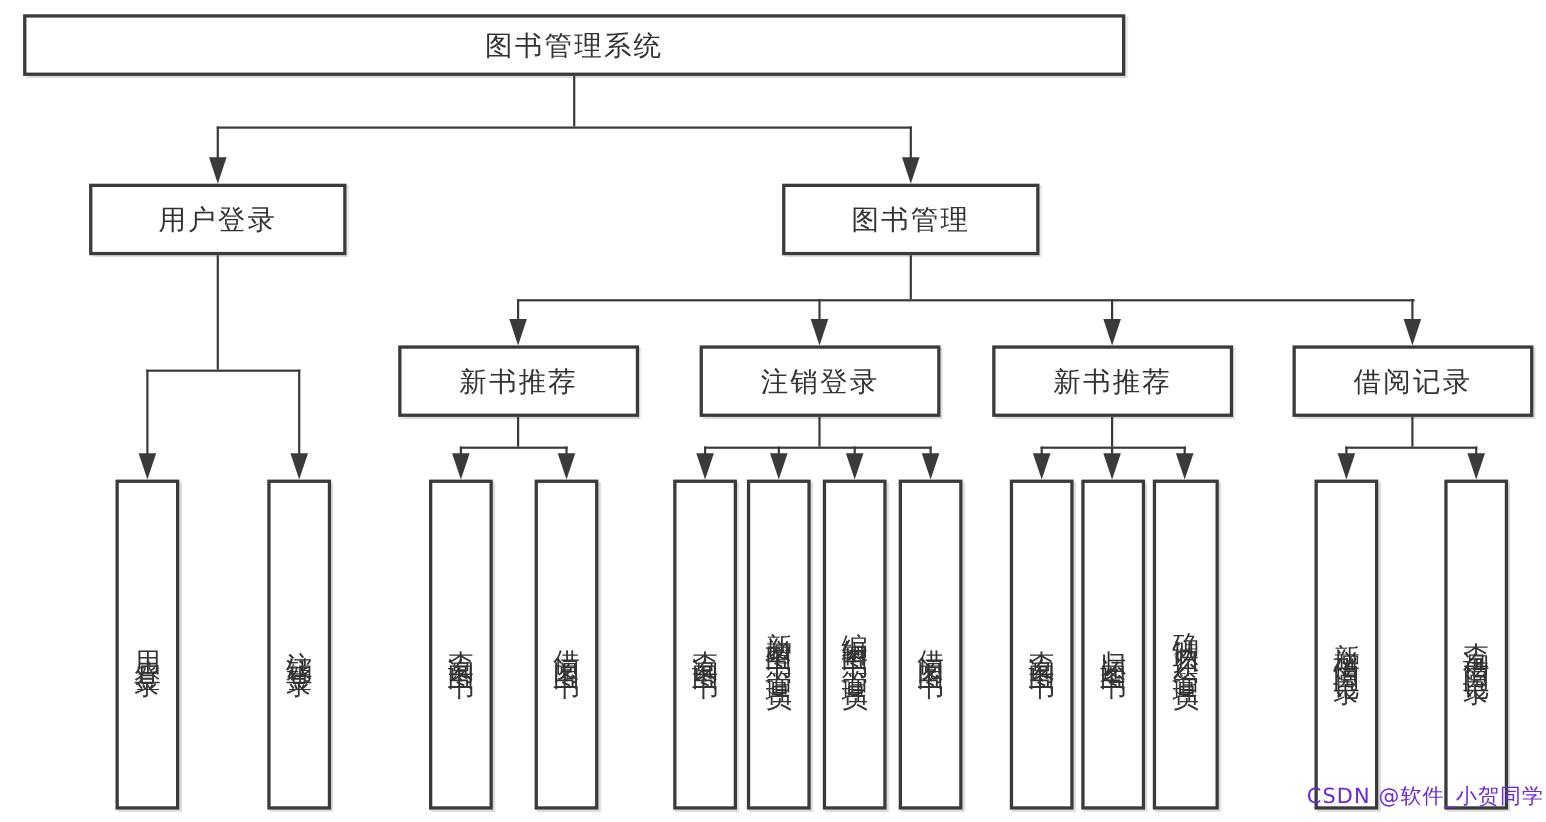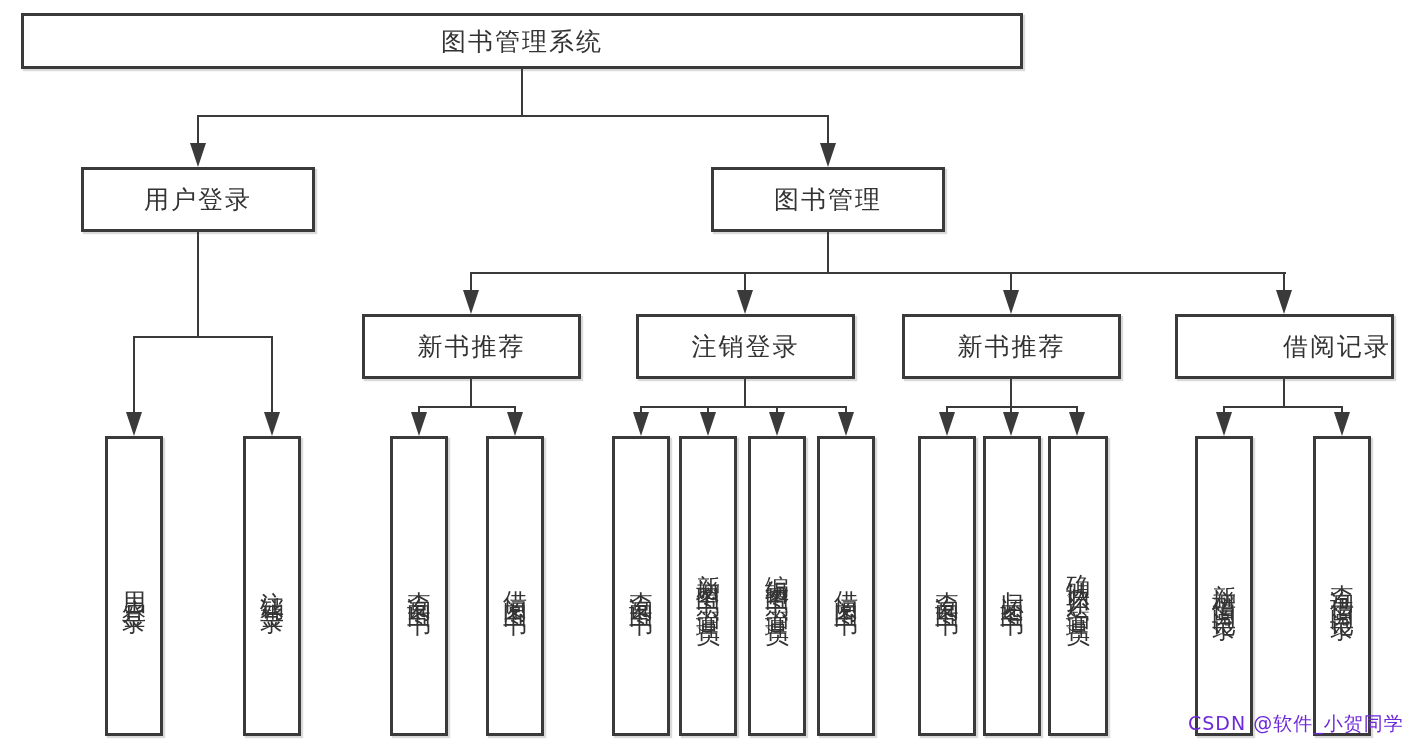--- a/index.html
+++ b/index.html
@@ -57,21 +57,21 @@
   </div>
 
   <div class="node" style="left:636px; top:314px; width:219px; height:65px;">
     <span class="hlabel">注销登录</span>
   </div>
 
   <div class="node" style="left:902px; top:314px; width:219px; height:65px;">
     <span class="hlabel">新书推荐</span>
   </div>
 
-  <div class="node" style="left:1175px; top:314px; width:219px; height:65px;justify-content:flex-end;">
+  <div class="node" style="left:1175px; top:314px; width:219px; height:65px;">
     <span class="hlabel">借阅记录</span>
   </div>
 
   <div class="node leaf" style="left:105px; top:436px;">
     <span class="vlabel">用户登录</span>
   </div>
   <div class="node leaf" style="left:243px; top:436px;">
     <span class="vlabel">注销登录</span>
   </div>
 

